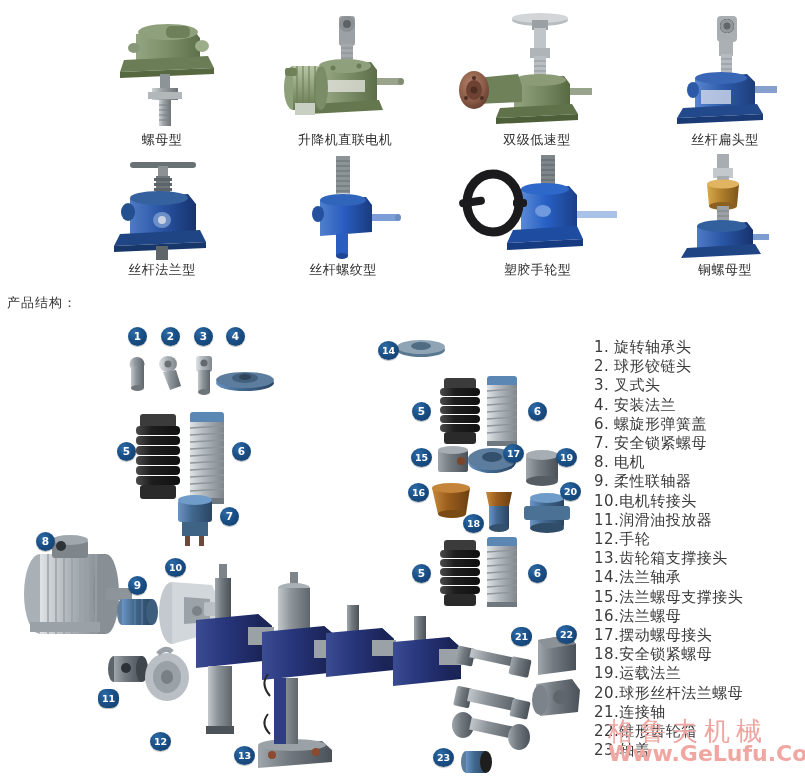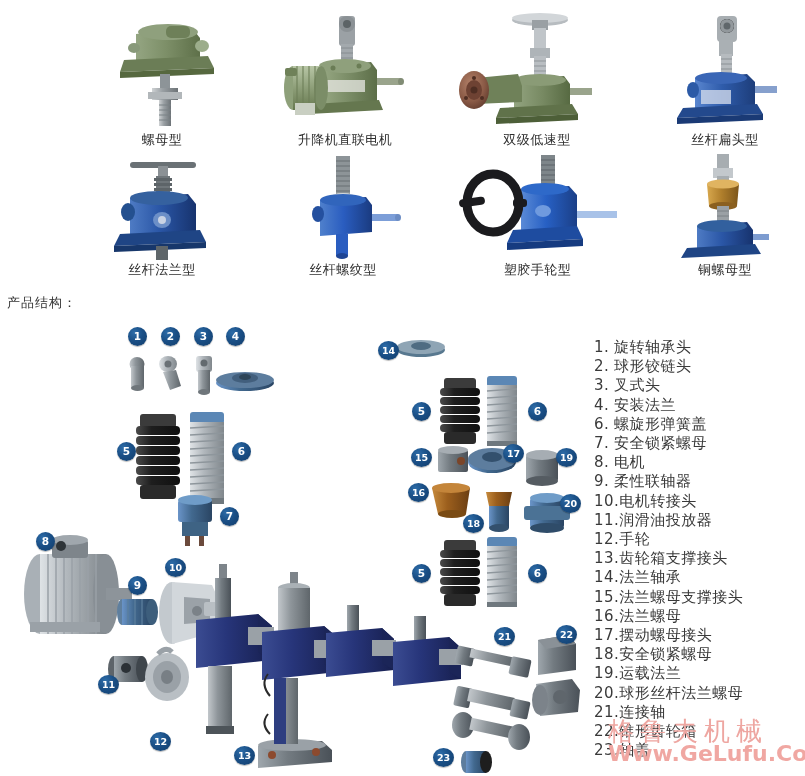--- a/index.html
+++ b/index.html
@@ -773,35 +773,35 @@
     <div class="badge" style="left:128px;top:5px;">1</div>
     <div class="badge" style="left:161px;top:5px;">2</div>
     <div class="badge" style="left:194px;top:5px;">3</div>
     <div class="badge" style="left:226px;top:5px;">4</div>
     <div class="badge" style="left:117px;top:120px;">5</div>
     <div class="badge" style="left:232px;top:120px;">6</div>
     <div class="badge" style="left:220px;top:185px;">7</div>
     <div class="badge" style="left:36px;top:210px;">8</div>
     <div class="badge" style="left:128px;top:254px;">9</div>
     <div class="badge wide" style="left:165px;top:236px;">10</div>
-    <div class="badge wide" style="left:98px;top:353px;">11</div>
+    <div class="badge wide" style="left:98px;top:367px;border-radius:8px;">11</div>
     <div class="badge wide" style="left:150px;top:410px;">12</div>
     <div class="badge wide" style="left:234px;top:424px;">13</div>
     <div class="badge wide" style="left:378px;top:19px;">14</div>
     <div class="badge" style="left:412px;top:80px;">5</div>
     <div class="badge" style="left:528px;top:80px;">6</div>
     <div class="badge wide" style="left:411px;top:126px;">15</div>
     <div class="badge wide" style="left:503px;top:122px;">17</div>
     <div class="badge wide" style="left:556px;top:126px;">19</div>
     <div class="badge wide" style="left:408px;top:161px;text-align:center;">16</div>
     <div class="badge wide" style="left:463px;top:192px;">18</div>
-    <div class="badge wide" style="left:560px;top:172px;">20</div>
+    <div class="badge wide" style="left:560px;top:160px;">20</div>
     <div class="badge" style="left:412px;top:242px;">5</div>
     <div class="badge" style="left:528px;top:242px;">6</div>
-    <div class="badge wide" style="left:494px;top:305px;">21</div>
+    <div class="badge wide" style="left:511px;top:305px;border-radius:9px;">21</div>
     <div class="badge wide" style="left:556px;top:303px;">22</div>
     <div class="badge wide" style="left:433px;top:426px;">23</div>
   </div>
 
   <div class="legend">
     <ol>
       <li><span class="num">1.</span><span>旋转轴承头</span></li>
       <li><span class="num">2.</span><span>球形铰链头</span></li>
       <li><span class="num">3.</span><span>叉式头</span></li>
       <li><span class="num">4.</span><span>安装法兰</span></li>

